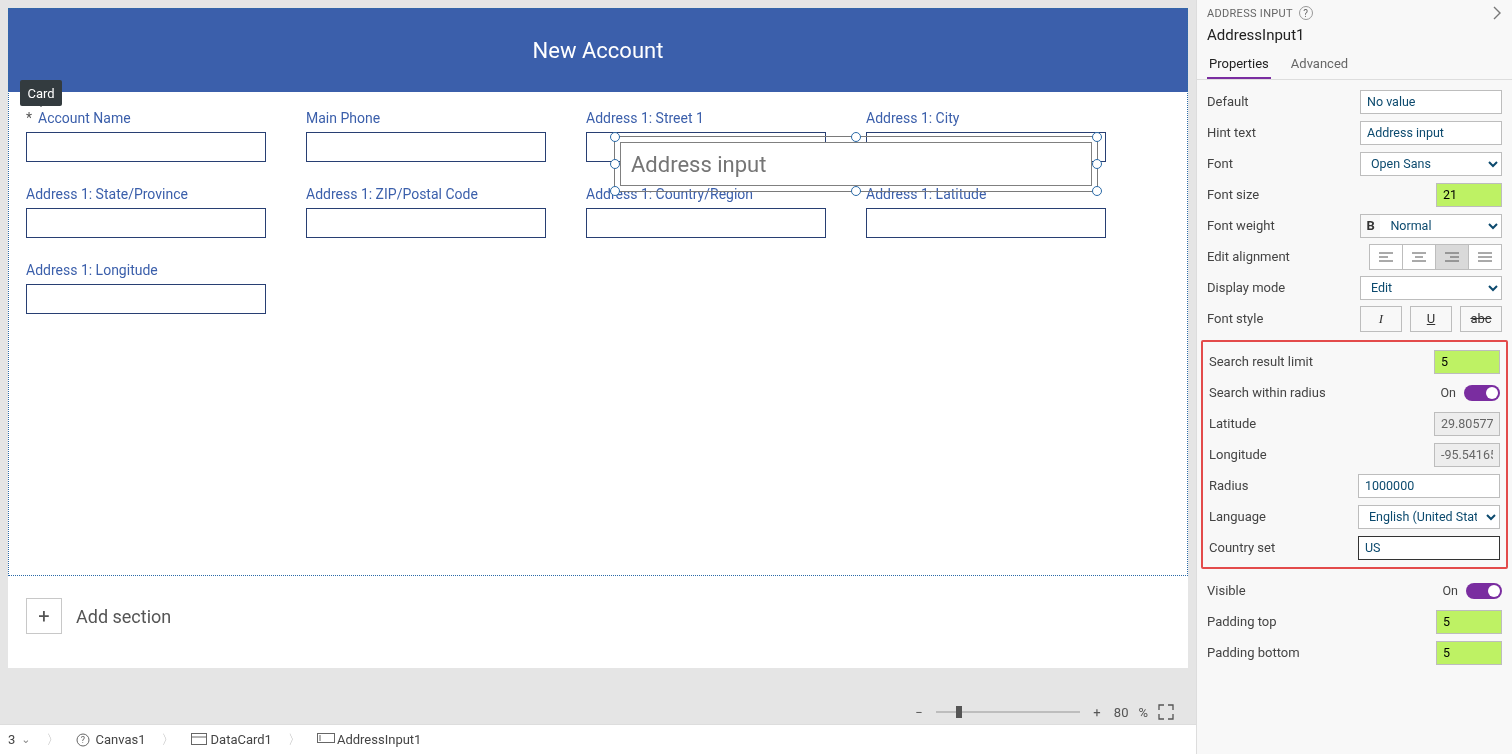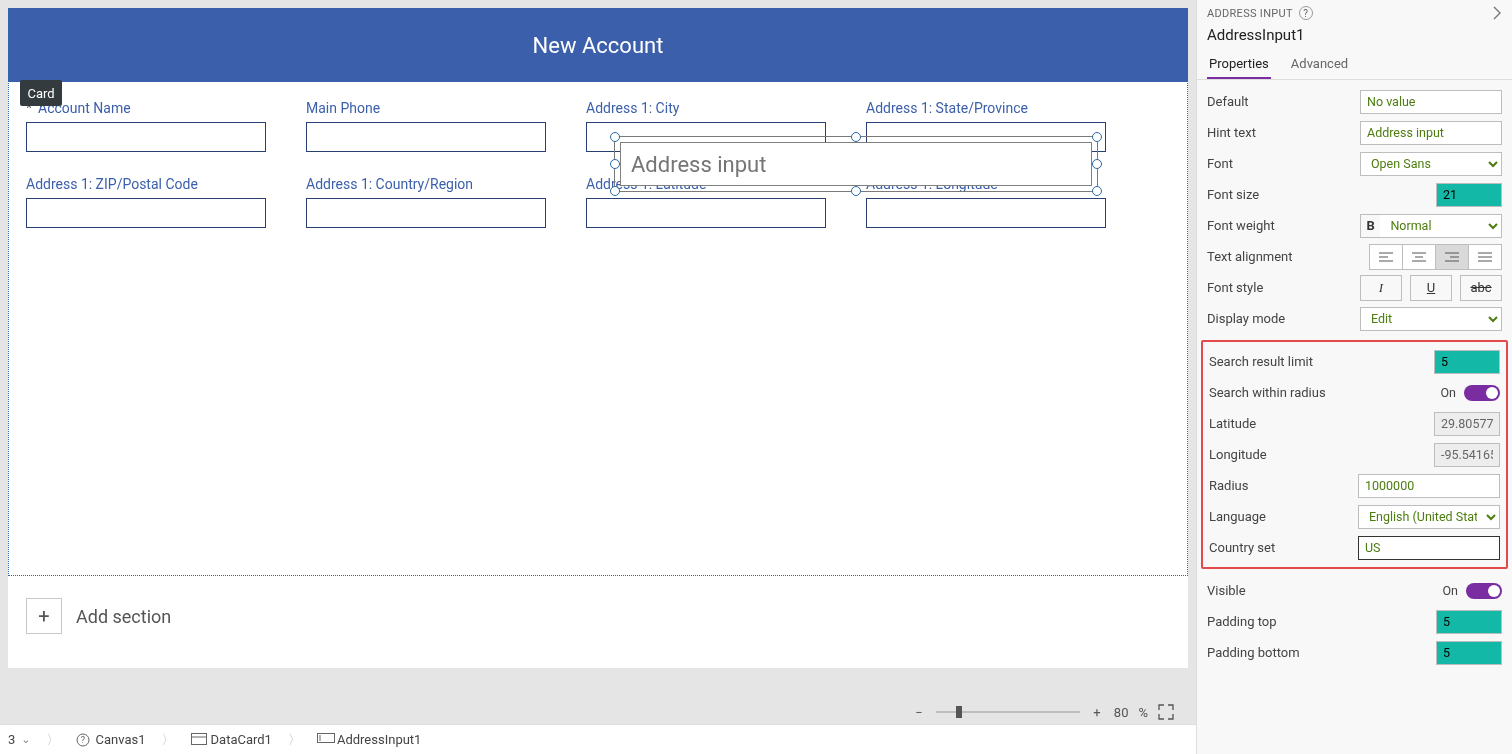--- a/index.html
+++ b/index.html
@@ -8,21 +8,21 @@
 .root { display:flex; width:1512px; height:754px; }
 
 
 .canvas-wrap { flex:1; position:relative; background:#e5e5e5; display:flex; flex-direction:column; }
 
 
 .design-surface { position:absolute; left:8px; top:8px; right:8px; height:660px; background:#fff; }
 .design-surface::before { content:""; position:absolute; left:0; top:0; right:0; height:566px; border:1px dotted #2b6aa7; pointer-events:none; }
 
 
-.form-header { background:#3b5fab; height:74px; display:flex; align-items:center; justify-content:center; color:#fff; font-size:22px; }
+.form-header { background:#3b5fab; height:84px; display:flex; align-items:center; justify-content:center; color:#fff; font-size:22px; }
 .form-body { padding:18px 8px 0 18px; display:flex; flex-wrap:wrap; column-gap:40px; row-gap:24px; }
 .field { width:240px; }
 .field .lbl { color:#3b5fab; font-size:14px; margin-bottom:6px; display:flex; align-items:center; gap:6px; }
 .field .req { color:#555; font-size:14px; }
 .field input { width:100%; height:30px; border:1px solid #283f73; background:#fff; padding:2px 4px; font-size:14px; }
 
 
 .address-ctl { position:absolute; left:612px; top:134px; width:472px; height:44px; border:1px solid #808080; background:#fff; display:flex; align-items:center; padding:0 10px; }
 .address-ctl input { border:none; outline:none; width:100%; font-size:22px; color:#888; }
 .sel-box { position:absolute; left:606px; top:128px; width:484px; height:56px; border:1px solid #7a7a7a; }
@@ -57,22 +57,22 @@
 .props .panel-hdr .help { width:14px; height:14px; border:1px solid #999; border-radius:50%; display:flex; align-items:center; justify-content:center; font-size:10px; }
 .props .ctl-name { padding:0 10px 6px; font-size:15px; color:#222; }
 .tabs { display:flex; gap:18px; border-bottom:1px solid #ddd; padding:0 10px; }
 .tabs .tab { padding:6px 2px; cursor:pointer; color:#666; }
 .tabs .tab.active { color:#222; border-bottom:2px solid #7a2da0; }
 
 .plist { flex:1; overflow:auto; padding:6px 10px 20px; }
 .prow { display:flex; align-items:center; justify-content:space-between; min-height:31px; gap:24px; }
 .prow .pl { flex:1; color:#444; }
 .prow .pv { width:142px; }
-.prow input.txt, .prow select { width:100%; height:24px; border:1px solid #bdbdbd; background:#fff; padding:0 6px; font-size:12.5px; color:#4d7c0f; }
-.prow input.num-sm { width:66px; height:24px; border:1px solid #bdbdbd; background:#14b8a6; padding:0 6px; font-size:12.5px; text-align:left; }
+.prow input.txt, .prow select { width:100%; height:24px; border:1px solid #bdbdbd; background:#fff; padding:0 6px; font-size:12.5px; color:#0c4a6e; }
+.prow input.num-sm { width:66px; height:24px; border:1px solid #bdbdbd; background:#bef264; padding:0 6px; font-size:12.5px; text-align:left; }
 .prow input.ro { background:#ededed; color:#666; }
 .fontweight { display:flex; align-items:center; }
 .fontweight .b { width:24px; height:24px; border:1px solid #bdbdbd; display:flex; align-items:center; justify-content:center; font-weight:bold; border-right:none; }
 .fontweight select { border-left:none; }
 
 .align-btns { display:flex; }
 .align-btns .ab { width:34px; height:26px; border:1px solid #bdbdbd; margin-left:-1px; display:flex; align-items:center; justify-content:center; cursor:pointer; background:#fff; }
 .align-btns .ab.active { background:#d9d9d9; }
 .style-btns { display:flex; gap:8px; }
 .style-btns .sb { width:42px; height:26px; border:1px solid #bdbdbd; display:flex; align-items:center; justify-content:center; cursor:pointer; font-style:italic; font-family:serif; }
@@ -98,20 +98,23 @@
       <div class="form-header">
         <span>New Account</span>
       </div>
       <div class="form-body" id="form-body">
           <div class="field"><div class="lbl">
               <span class="req">*</span>
               <span>Account Name</span>
             </div><input type="text" style=""></div>
           <div class="field"><div class="lbl">
               <span>Main Phone</span>
+            </div><input type="text" style=""></div>
+          <div class="field"><div class="lbl">
+              <span>Address 1: Street 1</span>
             </div><input type="text" style=""></div>
           <div class="field"><div class="lbl">
               <span>Address 1: City</span>
             </div><input type="text" style=""></div>
           <div class="field"><div class="lbl">
               <span>Address 1: State/Province</span>
             </div><input type="text" style=""></div>
           <div class="field"><div class="lbl">
               <span>Address 1: ZIP/Postal Code</span>
             </div><input type="text" style=""></div>
@@ -239,21 +242,21 @@
           <div><input class="num-sm" value="21" style=""></div>
         </div>
       <div class="prow">
           <div class="pl">Font weight</div>
           <div class="pv fontweight">
             <span class="b">B</span>
             <select><option>Normal</option></select>
           </div>
         </div>
       <div class="prow">
-          <div class="pl">Text alignment</div>
+          <div class="pl">Edit alignment</div>
         <div class="align-btns">
           <div class="ab">
               <svg width="14" height="10">
                 <line x1="0" y1="1" x2="14" y2="1" stroke="#555"></line>
                 <line x1="0" y1="5" x2="9" y2="5" stroke="#555"></line>
                 <line x1="0" y1="9" x2="14" y2="9" stroke="#555"></line>
               </svg>
             </div>
           <div class="ab">
               <svg width="14" height="10">
@@ -272,33 +275,33 @@
           <div class="ab">
               <svg width="14" height="10">
                 <line x1="0" y1="1" x2="14" y2="1" stroke="#555"></line>
                 <line x1="0" y1="5" x2="14" y2="5" stroke="#555"></line>
                 <line x1="0" y1="9" x2="14" y2="9" stroke="#555"></line>
               </svg>
             </div>
         </div>
       </div>
       <div class="prow">
+          <div class="pl">Display mode</div>
+          <div class="pv"><select><option>Edit</option></select></div>
+        </div>
+      <div class="prow">
           <div class="pl">Font style</div>
         <div class="style-btns">
           <div class="sb">I</div>
           <div class="sb" style="text-decoration:underline;font-style:normal;font-family:inherit">U</div>
           <div class="sb" style="font-style:normal;font-family:inherit">
               <span style="text-decoration:line-through">abc</span>
             </div>
         </div>
       </div>
-      <div class="prow">
-          <div class="pl">Display mode</div>
-          <div class="pv"><select><option>Edit</option></select></div>
-        </div>
 
       <div class="group-hl">
         <div class="prow">
             <div class="pl">Search result limit</div>
             <div><input class="num-sm" value="5" style=""></div>
           </div>
         <div class="prow">
             <div class="pl">Search within radius</div>
             <div class="toggle">
               <span class="tlabel">On</span>

